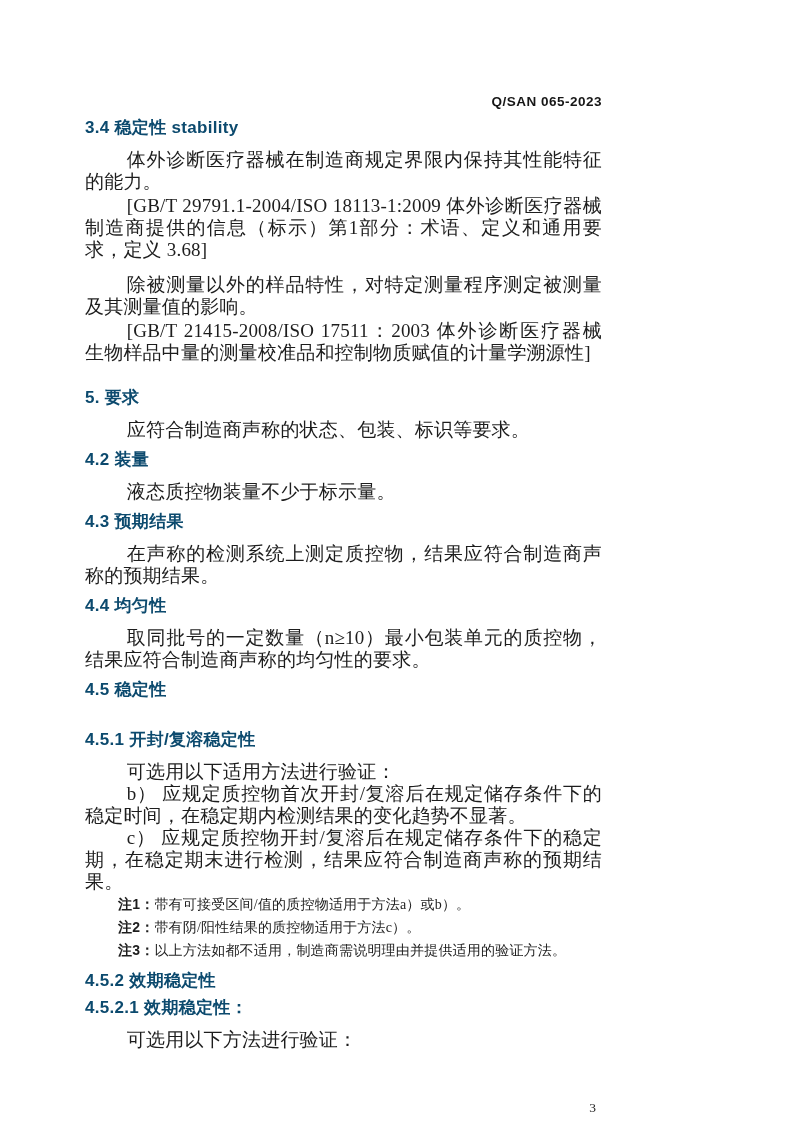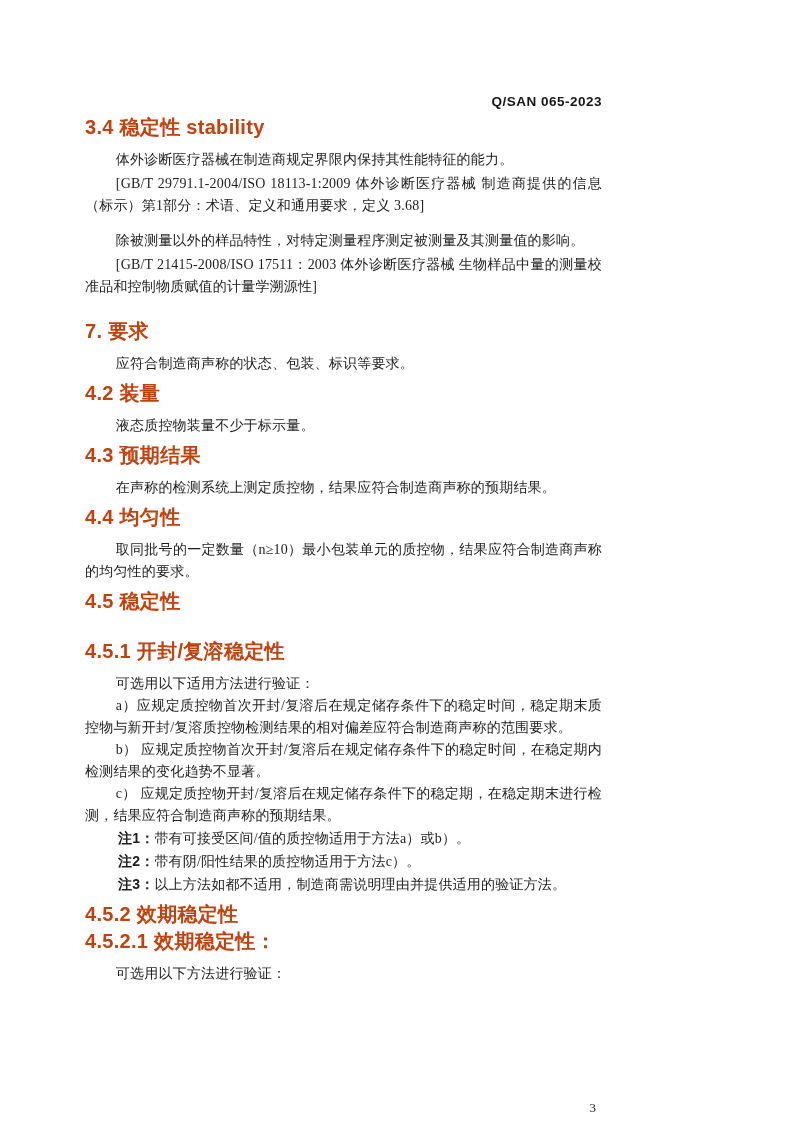--- a/index.html
+++ b/index.html
@@ -15,26 +15,26 @@
     position:absolute;top:94px;right:70px;
     font-family:"Liberation Sans", sans-serif;
     font-weight:700;font-size:13.5px;letter-spacing:.5px;
     color:#161616;
   }
   .content{
     position:absolute;top:119px;left:85px;right:70px;
   }
   .h{
     font-family:"Liberation Sans", sans-serif;
-    font-weight:700;font-size:20px;line-height:17px;
-    margin:10px 0 0 0;color:#c2410c;
+    font-weight:700;font-size:17px;line-height:17px;
+    margin:10px 0 0 0;color:#0c4a6e;
     letter-spacing:.3px;
   }
   .body{
-    font-size:14px;line-height:22px;
+    font-size:19px;line-height:22px;
     margin:13px 0 0 0;
     text-align:justify;
     letter-spacing:.2px;
   }
   .ind{text-indent:2.2em;}
   .ref{margin-top:2px;}
   .item{margin-top:0;}
   .note{
     font-size:14px;line-height:22px;margin:0;
     text-indent:33px;text-align:justify;letter-spacing:.2px;
@@ -62,38 +62,37 @@
 
   <main class="content">
 
     <h2 class="h" style="margin-top:0">3.4 稳定性 stability</h2>
     <p class="body ind">体外诊断医疗器械在制造商规定界限内保持其性能特征的能力。</p>
     <p class="body ind ref">[GB/T 29791.1-2004/ISO 18113-1:2009 体外诊断医疗器械 制造商提供的信息（标示）第1部分：术语、定义和通用要求，定义 3.68]</p>
 
     <p class="body ind">除被测量以外的样品特性，对特定测量程序测定被测量及其测量值的影响。</p>
     <p class="body ind ref">[GB/T 21415-2008/ISO 17511：2003 体外诊断医疗器械 生物样品中量的测量校准品和控制物质赋值的计量学溯源性]</p>
 
-    <h2 class="h g25">7. 要求</h2>
+    <h2 class="h g25">5. 要求</h2>
 
     <p class="body ind">应符合制造商声称的状态、包装、标识等要求。</p>
 
     <h2 class="h g10">4.2 装量</h2>
     <p class="body ind">液态质控物装量不少于标示量。</p>
 
     <h2 class="h g10">4.3 预期结果</h2>
     <p class="body ind">在声称的检测系统上测定质控物，结果应符合制造商声称的预期结果。</p>
 
     <h2 class="h g10">4.4 均匀性</h2>
     <p class="body ind">取同批号的一定数量（n≥10）最小包装单元的质控物，结果应符合制造商声称的均匀性的要求。</p>
 
     <h2 class="h g10">4.5 稳定性</h2>
 
     <h2 class="h g15">4.5.1 开封/复溶稳定性</h2>
     <p class="body ind">可选用以下适用方法进行验证：</p>
-    <p class="body ind item">a）应规定质控物首次开封/复溶后在规定储存条件下的稳定时间，稳定期末质控物与新开封/复溶质控物检测结果的相对偏差应符合制造商声称的范围要求。</p>
     <p class="body ind item">b） 应规定质控物首次开封/复溶后在规定储存条件下的稳定时间，在稳定期内检测结果的变化趋势不显著。</p>
     <p class="body ind item">c） 应规定质控物开封/复溶后在规定储存条件下的稳定期，在稳定期末进行检测，结果应符合制造商声称的预期结果。</p>
 
     <p class="note"><span class="note-label">注1：</span><span>带有可接受区间/值的质控物适用于方法a）或b）。</span></p>
     <p class="note"><span class="note-label">注2：</span><span>带有阴/阳性结果的质控物适用于方法c）。</span></p>
     <p class="note"><span class="note-label">注3：</span><span>以上方法如都不适用，制造商需说明理由并提供适用的验证方法。</span></p>
 
     <h2 class="h g10">4.5.2 效期稳定性</h2>
 
     <h2 class="h g10">4.5.2.1 效期稳定性：</h2>

